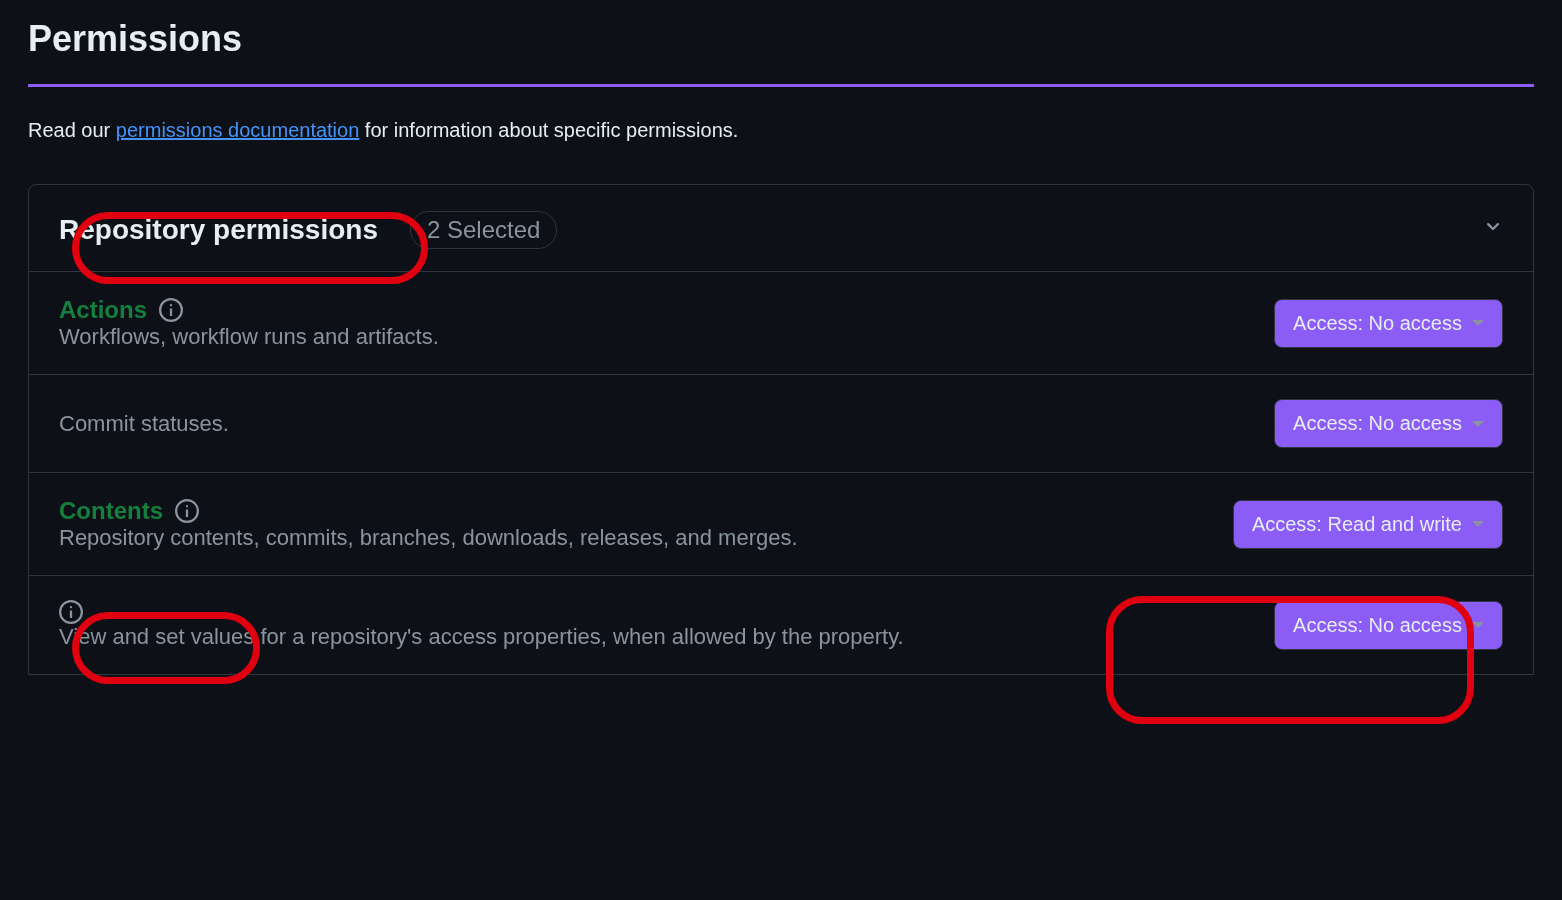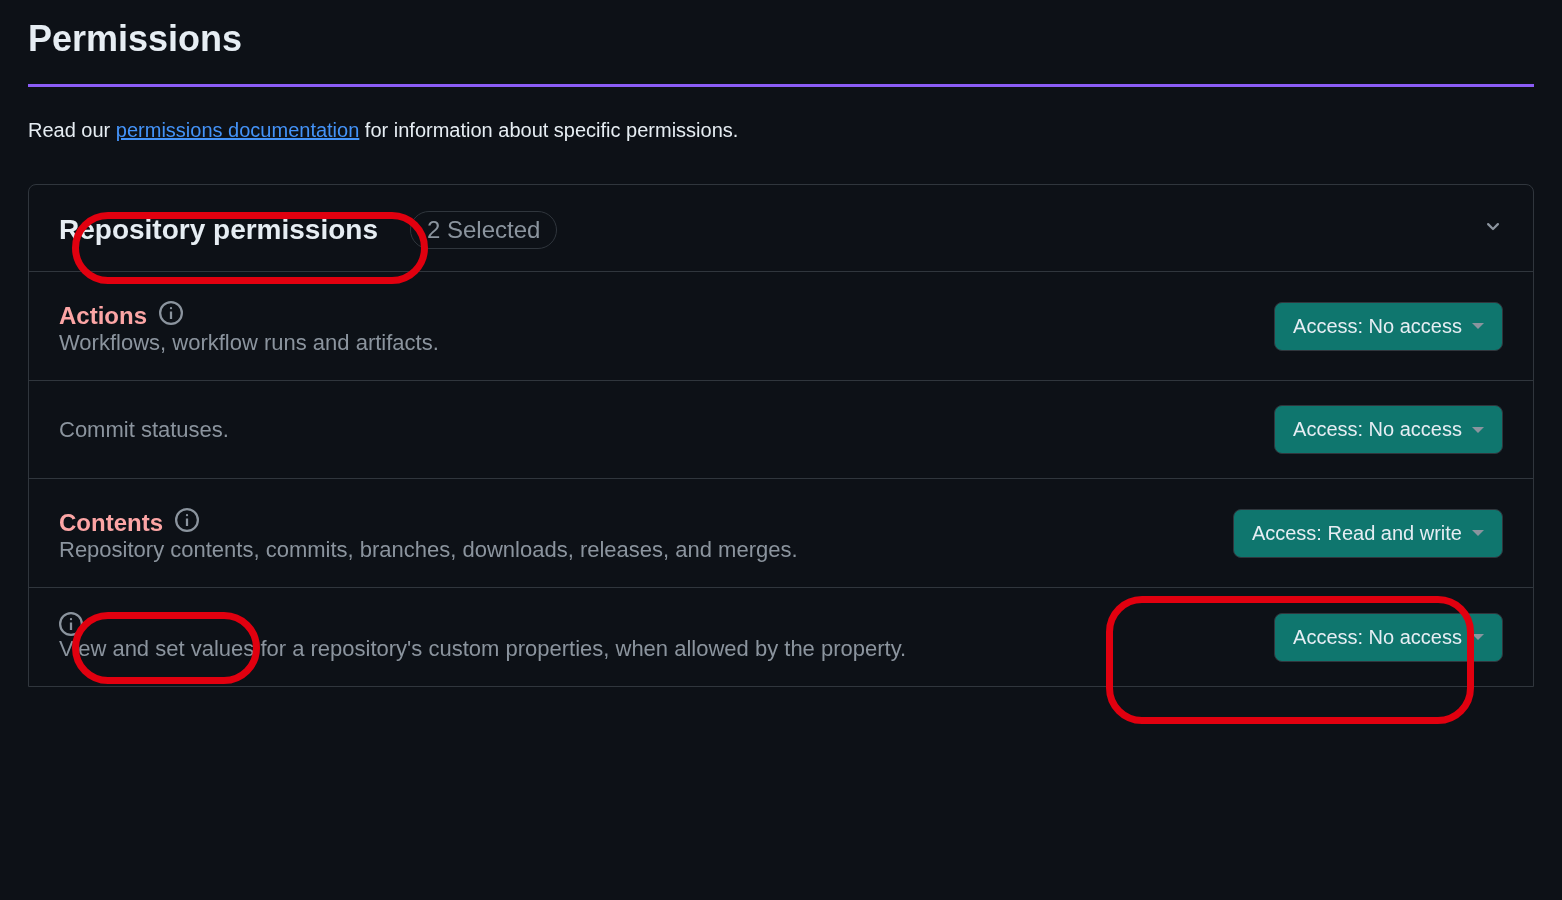--- a/index.html
+++ b/index.html
@@ -83,37 +83,36 @@
   .perm-row:last-child { border-bottom: none; }
   .perm-left { flex: 1; }
   .perm-title-row {
     display: flex;
     align-items: center;
     gap: 12px;
   }
   .perm-title {
     font-size: 24px;
     font-weight: 700;
-    color: #fca5a5;
-    margin-top: 6px;
+    color: #15803d;
   }
   .info-icon {
     width: 24px;
     height: 24px;
     color: #8b949e;
     cursor: pointer;
     flex-shrink: 0;
   }
   .perm-desc {
     font-size: 22px;
     color: #8b949e;
     margin-top: 0;
   }
   .access-btn {
-    background: #0f766e;
+    background: #8b5cf6;
     border: 1px solid #30363d;
     border-radius: 8px;
     color: #e6edf3;
     font-size: 20px;
     padding: 12px 18px;
     display: inline-flex;
     align-items: center;
     gap: 8px;
     cursor: pointer;
     white-space: nowrap;
@@ -209,21 +208,21 @@
 
     <div class="perm-row">
       <div class="perm-left">
         <div class="perm-title-row">
           <span class="info-icon">
             <svg viewBox="0 0 16 16" width="24" height="24" fill="currentColor">
                 <path d="M8 0a8 8 0 1 1 0 16A8 8 0 0 1 8 0zm0 1.5a6.5 6.5 0 1 0 0 13 6.5 6.5 0 0 0 0-13zM8 4a.75.75 0 1 1 0 1.5A.75.75 0 0 1 8 4zm.75 3v5h-1.5V7h1.5z"></path>
               </svg>
           </span>
         </div>
-        <div class="perm-desc">View and set values for a repository's custom properties, when allowed by the property.</div>
+        <div class="perm-desc">View and set values for a repository's access properties, when allowed by the property.</div>
       </div>
       <button class="access-btn">
         <span>Access: No access</span>
         <span class="caret"></span>
       </button>
     </div>
 
   </div>
 
   <div class="annot annot1"></div>

